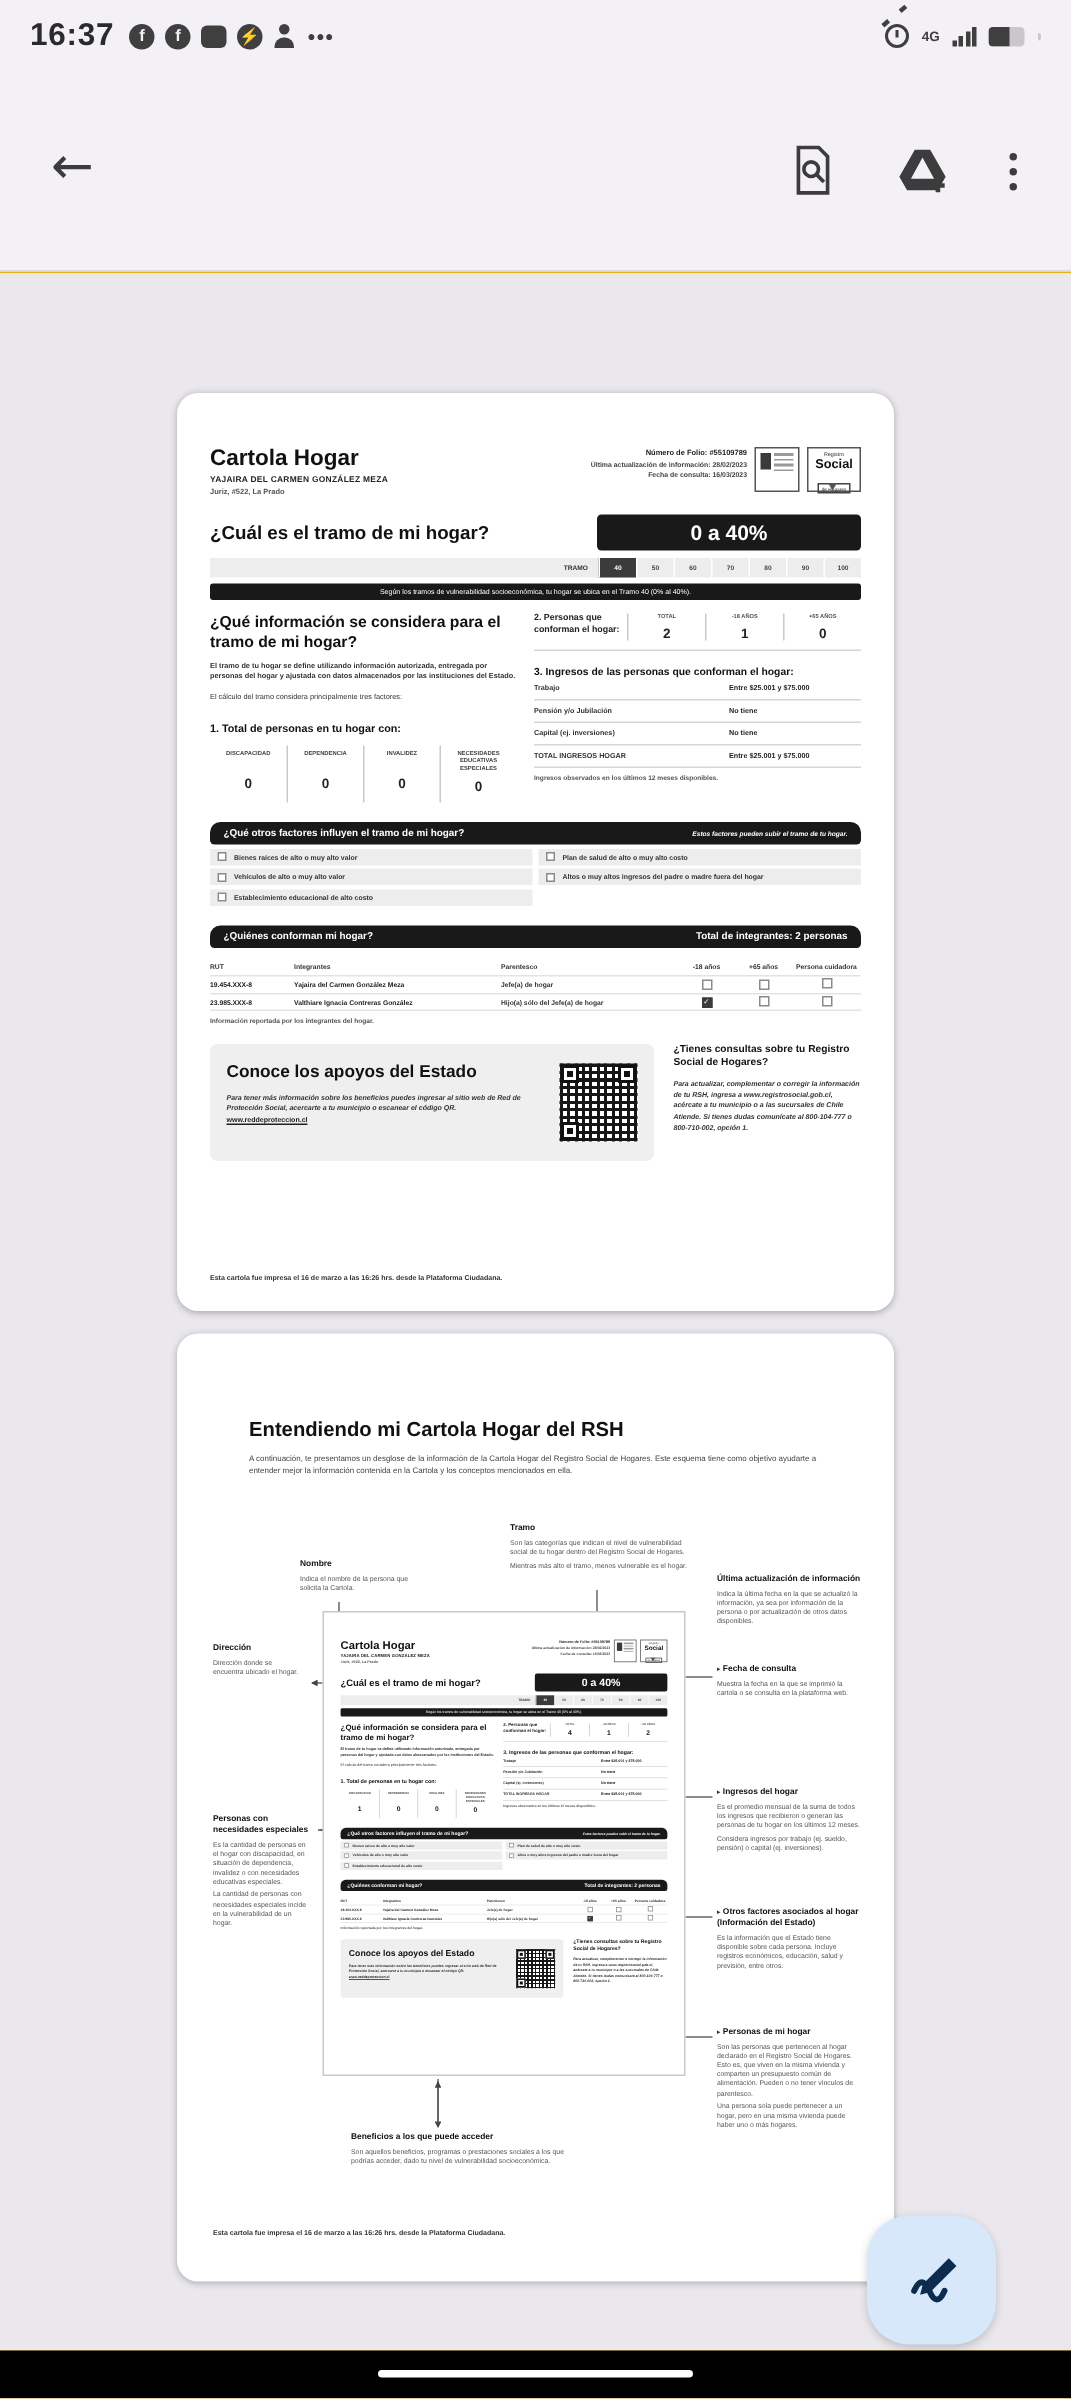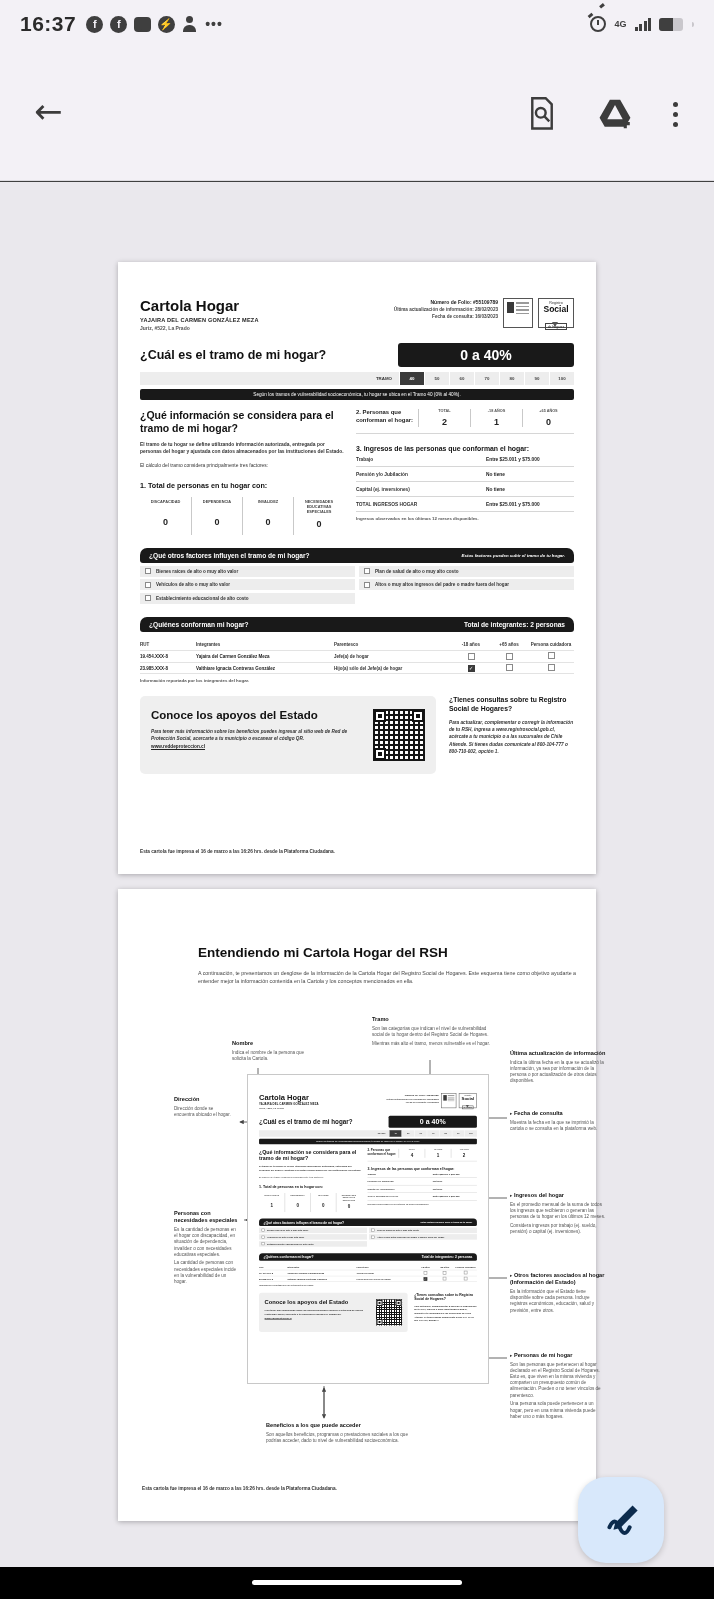--- a/index.html
+++ b/index.html
@@ -1,18 +1,18 @@
 <!DOCTYPE html>
 <html><head>
 <meta charset="utf-8">
 <style>
   html,body{margin:0;padding:0;background:#fff;}
   *{box-sizing:border-box;}
   .screen{position:relative;width:714px;height:1599px;overflow:hidden;
-    font-family:"Liberation Sans",sans-serif;background:#404040;color:#222;}
+    font-family:"Liberation Sans",sans-serif;background:#eab308;color:#222;}
 
   
   .statusbar{position:absolute;top:0;left:0;width:714px;height:48px;background:#f3f1f6;
     display:flex;align-items:center;padding:0 20px;color:#2b2b2b;}
   .sb-time{font-size:21px;font-weight:bold;letter-spacing:.5px;}
   .sb-left{display:flex;align-items:center;gap:7px;margin-left:10px;}
   .sb-circ{width:17px;height:17px;border-radius:50%;background:#3f3f3f;color:#f3f1f6;
     display:flex;align-items:center;justify-content:center;font-size:11px;font-weight:bold;}
   .sb-bubble{width:17px;height:15px;border-radius:4px;background:#3f3f3f;position:relative;}
   .sb-bubble::after{content:"";position:absolute;left:2px;bottom:-3px;border:3px solid transparent;border-top-color:#3f3f3f;}
@@ -36,23 +36,23 @@
     display:flex;align-items:center;border-bottom:1px solid #dddbe0;}
   .ab-back{font-family:"DejaVu Sans",sans-serif;font-size:34px;color:#3c3c3c;margin:0 24px 6px 34px;}
   .ab-title{font-size:37px;color:#1f1f1f;white-space:nowrap;overflow:hidden;max-width:370px;}
   .ab-icons{margin-left:auto;display:flex;align-items:center;gap:40px;padding-right:36px;}
   .ab-icon svg{display:block;}
   .ab-overflow{display:flex;flex-direction:column;gap:5px;}
   .ab-overflow i{width:5px;height:5px;border-radius:50%;background:#3c3c3c;}
 
   
   .viewer{position:absolute;top:182px;left:0;width:714px;height:1385px;background:#eae8ed;}
-  .page{position:absolute;left:118px;width:478px;background:#fff;box-shadow:0 1px 5px rgba(0,0,0,.28);}
+  .page{position:absolute;left:118px;width:478px;background:#fff;box-shadow:0 1px 5px rgba(0,0,0,.28);border-radius:14px;}
   .page1{top:80px;height:612px;}
-  .page2{top:707px;height:632px;padding-left:32px;}
+  .page2{top:707px;height:632px;}
 
   
   .p1c{padding:36px 22px 0 22px;font-family:"Liberation Sans",sans-serif;color:#222;}
   .p1-head{display:flex;justify-content:space-between;align-items:flex-start;}
   .ph-title{font-size:15px;font-weight:bold;color:#111;line-height:1;}
   .ph-name{font-size:5.6px;font-weight:bold;margin-top:4px;letter-spacing:.2px;}
   .ph-addr{font-size:5px;color:#555;margin-top:2px;font-weight:bold;}
   .p1-head-right{display:flex;gap:5px;align-items:flex-start;}
   .folio{text-align:right;line-height:1.6;}
   .folio .l1{font-size:5px;font-weight:bold;}

